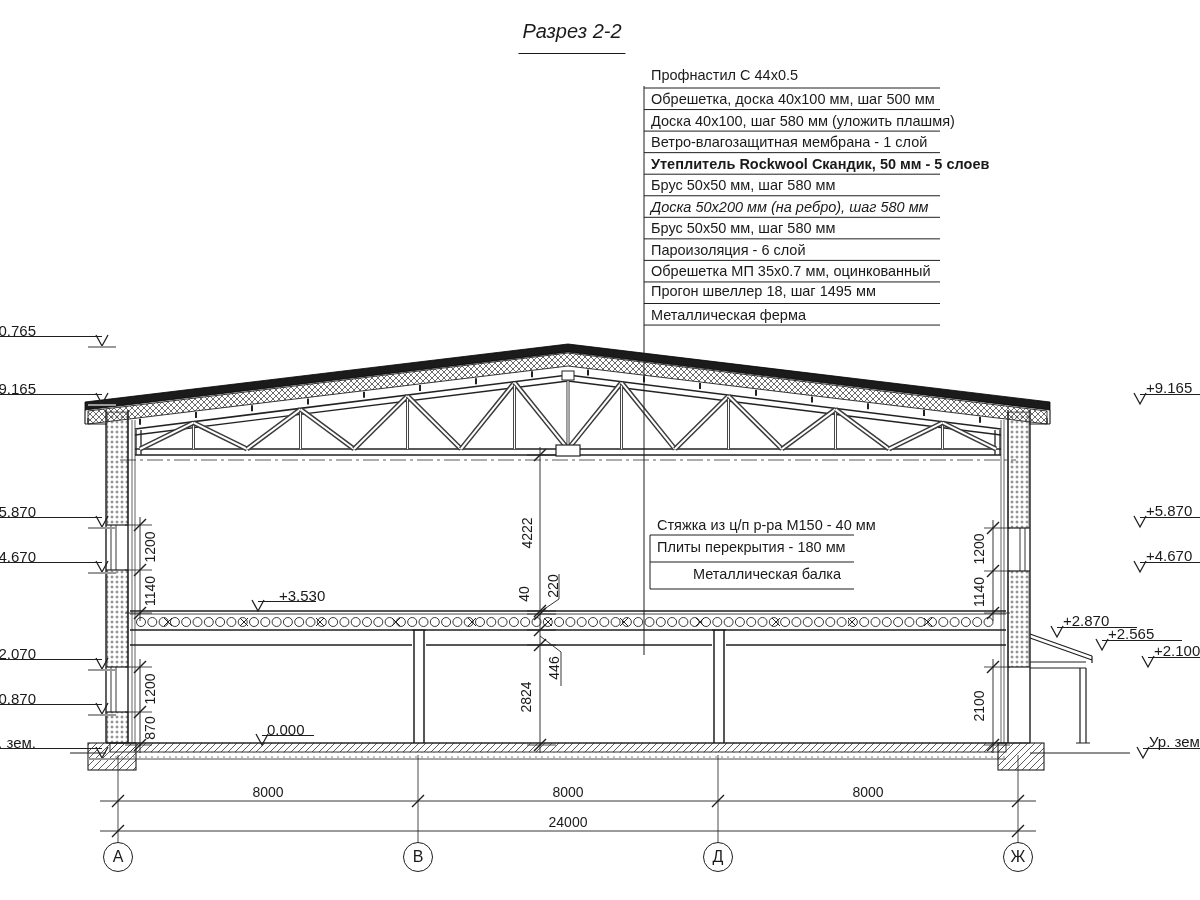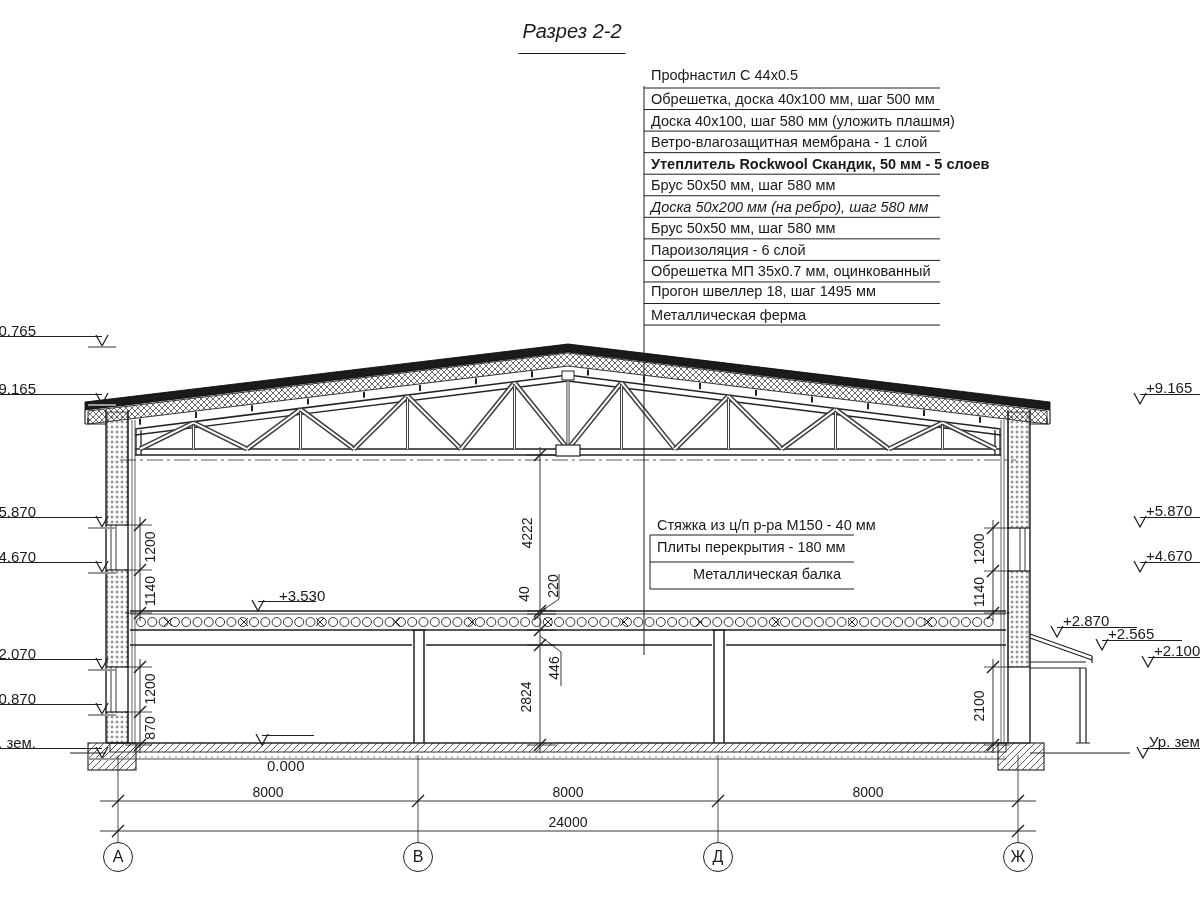--- a/index.html
+++ b/index.html
@@ -444,21 +444,21 @@
       <div class="elev-text" style="left: 1149px; top: 733px;">Ур. зем.</div>
       <div class="shelf" style="left: 1143px; top: 748px; width: 57px;"></div>
       <svg width="16" height="12" style="position: absolute; left: 1135px; top: 747px; overflow: visible;">
         <polyline points="2,0 8,11 14,0" fill="none" stroke="#1f1f1f" stroke-width="1.3"></polyline>
       </svg>
       <div class="elev-text" style="left: 279px; top: 587px;">+3.530</div>
       <div class="shelf" style="left: 258px; top: 601px; width: 58px;"></div>
       <svg width="16" height="12" style="position: absolute; left: 250px; top: 600px; overflow: visible;">
         <polyline points="2,0 8,11 14,0" fill="none" stroke="#1f1f1f" stroke-width="1.3"></polyline>
       </svg>
-      <div class="elev-text" style="left: 267px; top: 757px;">0.000</div>
+      <div class="elev-text" style="left: 267px; top: 721px;">0.000</div>
       <div class="shelf" style="left: 262px; top: 735px; width: 52px;"></div>
       <svg width="16" height="12" style="position: absolute; left: 254px; top: 734px; overflow: visible;">
         <polyline points="2,0 8,11 14,0" fill="none" stroke="#1f1f1f" stroke-width="1.3"></polyline>
       </svg>
       <div class="vlabel" style="left: 150px; top: 547px;">1200</div>
       <div class="vlabel" style="left: 150px; top: 591px;">1140</div>
       <div class="vlabel" style="left: 150px; top: 689px;">1200</div>
       <div class="vlabel" style="left: 150px; top: 728px;">870</div>
       <div class="vlabel" style="left: 979px; top: 549px;">1200</div>
       <div class="vlabel" style="left: 979px; top: 592px;">1140</div>

